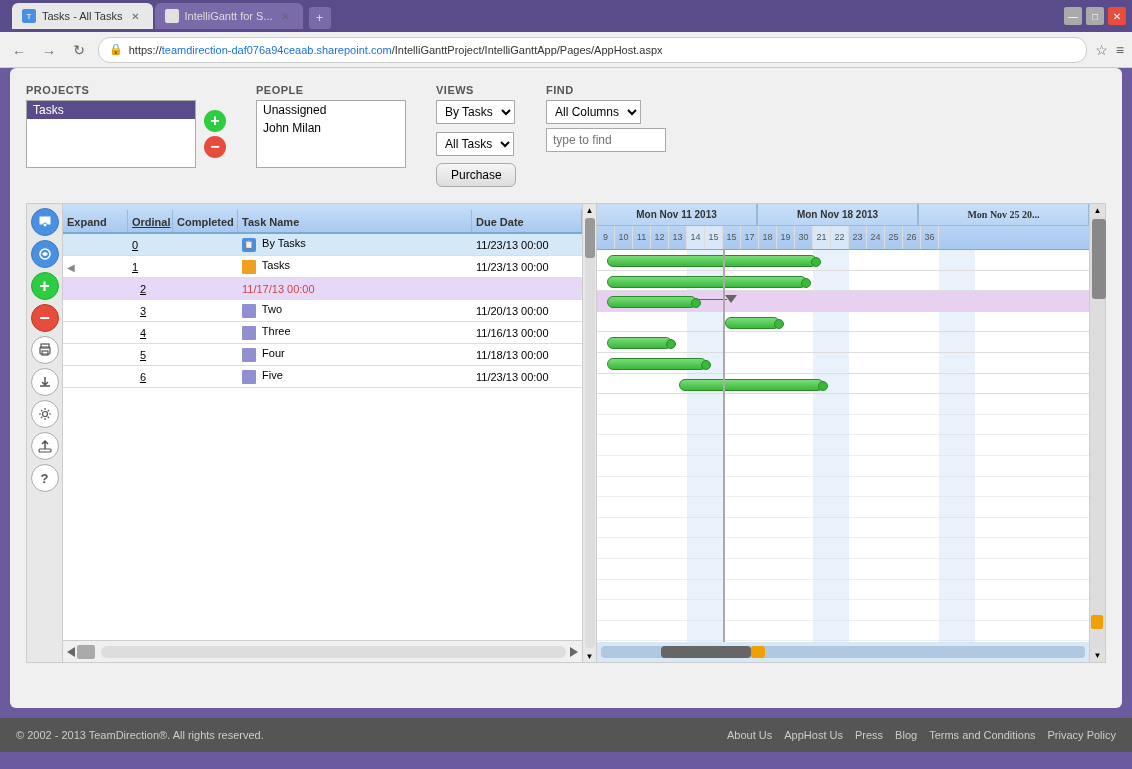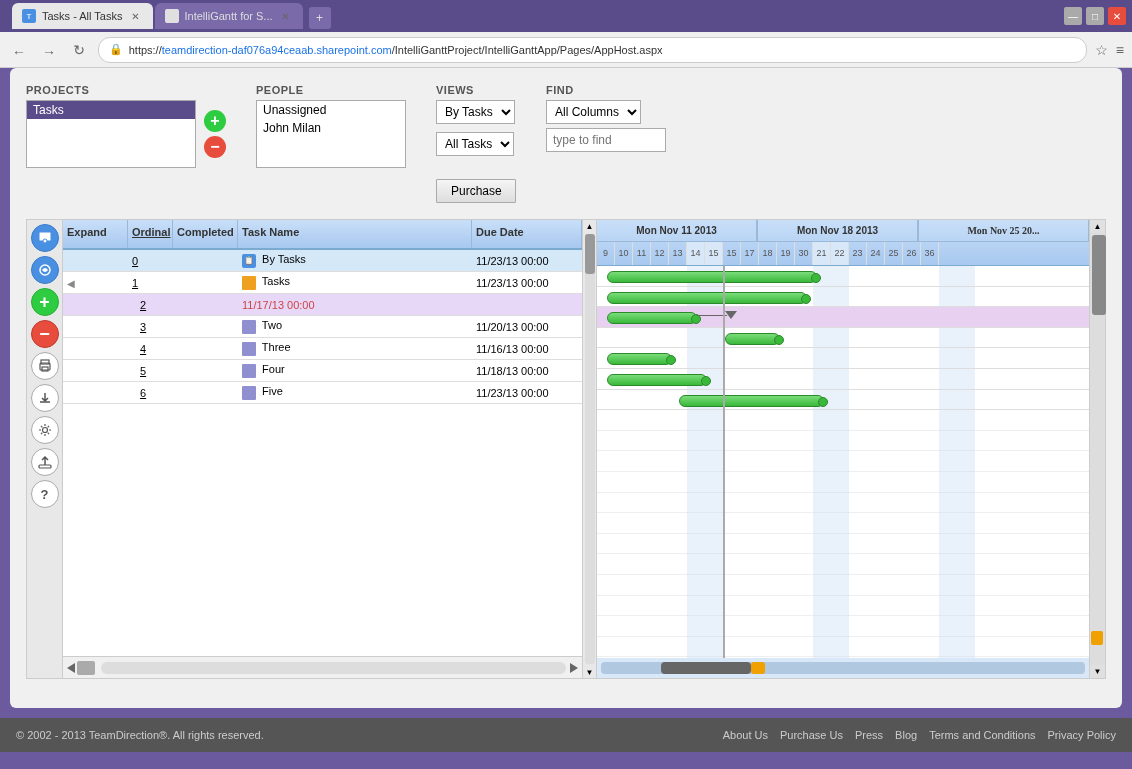--- a/index.html
+++ b/index.html
@@ -37,36 +37,36 @@
     .list-box { border: 1px solid #aaa; background: white; overflow-y: scroll; width: 170px; height: 68px; }
     .list-item { padding: 2px 6px; font-size: 12px; cursor: pointer; }
     .list-item.selected { background: #5a4b8a; color: white; }
     .btn-icon { width: 22px; height: 22px; border-radius: 50%; border: none; cursor: pointer; display: flex; align-items: center; justify-content: center; font-size: 16px; font-weight: bold; }
     .btn-add { background: #2ecc40; color: white; }
     .btn-remove { background: #e74c3c; color: white; }
     .people-box { border: 1px solid #aaa; background: white; overflow-y: scroll; width: 150px; height: 68px; }
     .select-row { display: flex; align-items: center; gap: 4px; }
     select { border: 1px solid #aaa; background: white; padding: 2px 4px; font-size: 12px; cursor: pointer; height: 24px; }
     .find-input { border: 1px solid #aaa; background: white; padding: 2px 6px; font-size: 12px; width: 120px; height: 24px; color: #999; }
-    .purchase-btn { background: linear-gradient(to bottom, #f5f5f5, #ddd); border: 1px solid #aaa; padding: 4px 14px; font-size: 12px; cursor: pointer; border-radius: 1px; margin-top: 19px; width: 80px; }
+    .purchase-btn { background: linear-gradient(to bottom, #f5f5f5, #ddd); border: 1px solid #aaa; padding: 4px 14px; font-size: 12px; cursor: pointer; border-radius: 6px; margin-top: 3px; width: 80px; }
 
     
     .gantt-container { display: flex; height: 460px; border: 1px solid #ccc; background: white; position: relative; }
 
     
     .left-toolbar { display: flex; flex-direction: column; align-items: center; gap: 4px; padding: 4px 4px; background: #e8e8e8; border-right: 1px solid #ccc; width: 36px; }
     .tool-btn { width: 28px; height: 28px; border-radius: 50%; border: 1px solid #aaa; background: white; display: flex; align-items: center; justify-content: center; cursor: pointer; font-size: 14px; color: #333; }
     .tool-btn.blue { background: #4a90e2; color: white; border-color: #3a7bc8; }
     .tool-btn.green { background: #2ecc40; color: white; border-color: #27ae34; }
     .tool-btn.red { background: #e74c3c; color: white; border-color: #c0392b; }
 
     
     .task-grid { width: 520px; display: flex; flex-direction: column; border-right: 1px solid #ccc; overflow: hidden; }
     .grid-header { display: flex; background: linear-gradient(to bottom, #c8dff8, #a8c8f0); border-bottom: 2px solid #7aaad0; height: 30px; }
-    .grid-header-cell { padding: 6px 4px; font-size: 11px; font-weight: bold; color: #333; border-right: 1px solid #9ab8d8; }
+    .grid-header-cell { padding: 6px 4px; font-size: 11px; font-weight: bold; color: #333; border-right: 1px solid #9ab8d8; margin-top: 6px; }
     .col-expand { width: 65px; }
     .col-ordinal { width: 45px; text-decoration: underline; }
     .col-completed { width: 65px; }
     .col-taskname { flex: 1; }
     .col-duedate { width: 110px; }
 
     .grid-body { flex: 1; overflow-y: auto; overflow-x: hidden; }
     .grid-row { display: flex; align-items: center; height: 22px; border-bottom: 1px solid #ddd; cursor: pointer; }
     .grid-row.selected { background: #e8d8f8; }
     .grid-row.header-row { background: #d4e8f8; }
@@ -460,19 +460,19 @@
       </div>
       <div style="font-size:8px; cursor:pointer; padding:2px; text-align:center;">▼</div>
     </div>
   </div>
 </div>
 
 <div class="footer">
   <span>© 2002 - 2013 TeamDirection®. All rights reserved.</span>
   <div class="footer-links">
     <a class="footer-link">About Us</a>
-    <a class="footer-link">Purchase Us</a>
+    <a class="footer-link">AppHost Us</a>
     <a class="footer-link">Press</a>
     <a class="footer-link">Blog</a>
     <a class="footer-link">Terms and Conditions</a>
     <a class="footer-link">Privacy Policy</a>
   </div>
 </div>
 
 </body></html>

